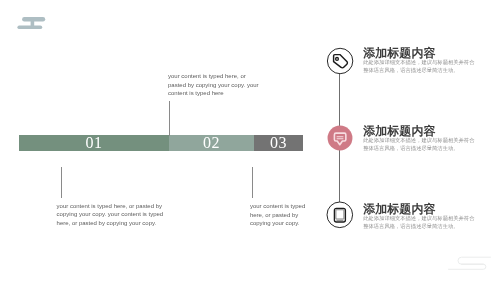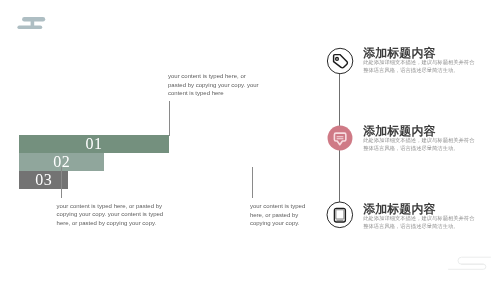--- a/index.html
+++ b/index.html
@@ -4,21 +4,21 @@
 <style>
   html,body{margin:0;padding:0;}
   body{width:500px;height:281px;background:#ffffff;overflow:hidden;
        font-family:"Liberation Sans",sans-serif;position:relative;}
   .stage{position:absolute;left:0;top:0;width:500px;height:281px;background:#fff;}
 
   
   .logo{position:absolute;left:17px;top:12.9px;width:32px;height:20px;}
 
   
-  .bar{position:absolute;left:19.2px;top:135.4px;height:16px;display:flex;flex-direction:column;}
+  .bar{position:absolute;left:19.2px;top:135.4px;height:16px;display:flex;}
   .seg{display:flex;align-items:center;justify-content:center;color:#fff;
        font-family:"Liberation Serif",serif;font-size:16px;letter-spacing:0.6px;}
 
   
   .tick{position:absolute;background:#8a8a8a;width:1.1px;}
 
   
   .cap{position:absolute;color:#5c5c5c;font-size:6.0px;line-height:8.7px;
        font-family:"Liberation Sans",sans-serif;}
 

